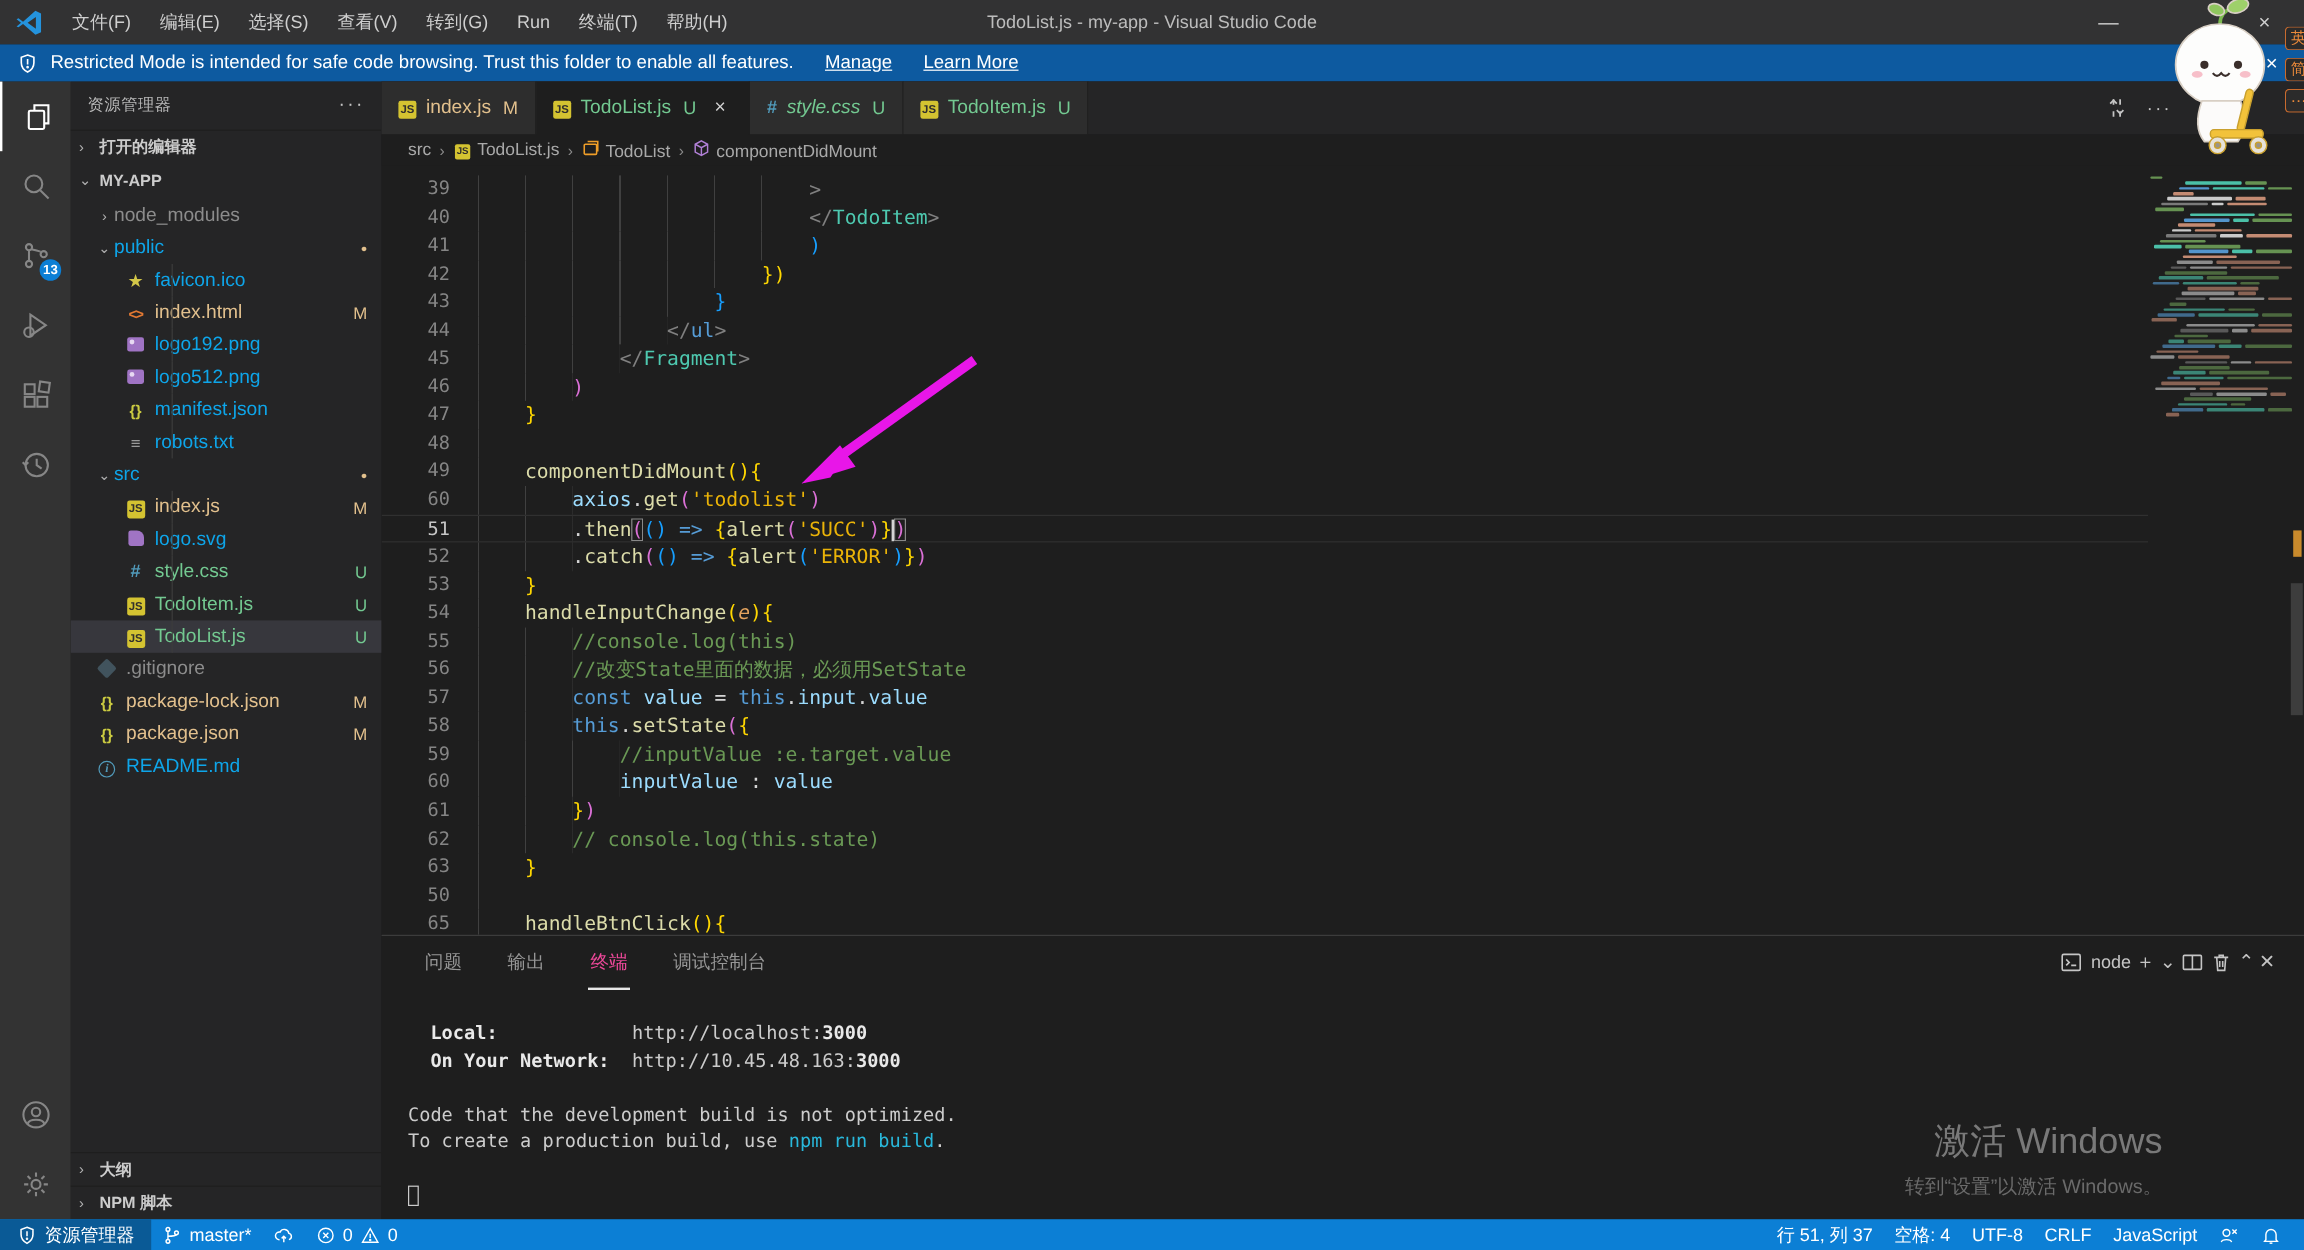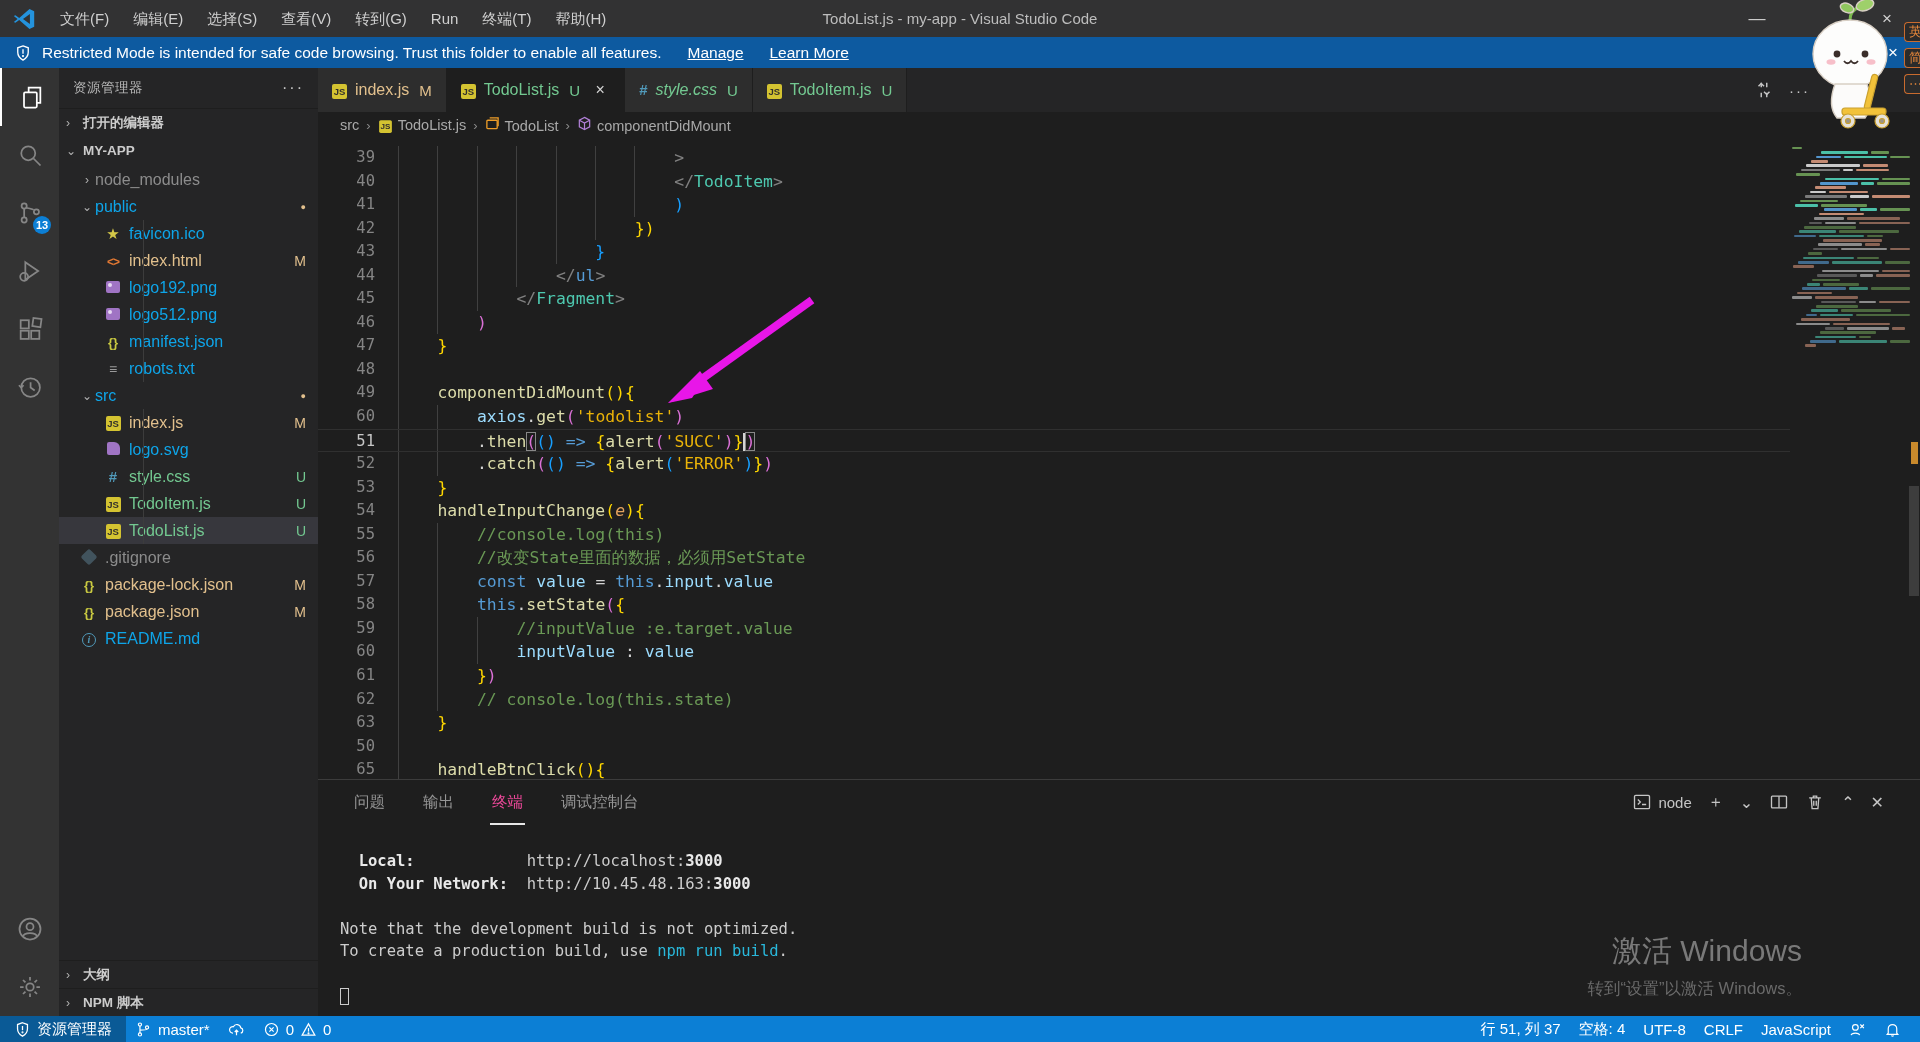--- a/index.html
+++ b/index.html
@@ -100,21 +100,21 @@
   #ruler-mark{position:absolute;right:2px;top:296px;width:7px;height:22px;background:#c98a2c;}
   
   #arrow-svg{position:absolute;left:0;top:0;width:100%;height:100%;pointer-events:none;z-index:30;}
 
   
   #panel{position:absolute;left:318px;right:0;bottom:26px;height:237px;background:#1e1e1e;border-top:1px solid #3c3c3c;}
   #panel-tabs{display:flex;align-items:center;height:44px;padding-left:34px;gap:34px;font-size:15.5px;color:#969696;}
   .ptab{cursor:pointer;padding:4px 2px;position:relative;}
   .ptab.active{color:#ec4899;text-align:right;}
   .ptab.active:after{content:"";position:absolute;left:0;right:0;bottom:-8px;height:1.5px;background:#e7e7e7;}
-  #panel-actions{margin-left:auto;display:flex;align-items:center;gap:16px;padding-right:36px;color:#c5c5c5;font-size:15px;}
+  #panel-actions{margin-left:auto;display:flex;align-items:center;gap:4px;padding-right:24px;color:#c5c5c5;font-size:15px;}
   #panel-actions svg{width:20px;height:20px;cursor:pointer;}
   #panel-actions .pa-glyph{cursor:pointer;font-size:16px;}
   #node-sel{display:flex;align-items:center;gap:6px;cursor:pointer;}
   #terminal{position:absolute;left:22px;top:70px;right:20px;bottom:0;font-family:"DejaVu Sans Mono","Liberation Mono",monospace;font-size:15.5px;color:#cccccc;}
   .tl{height:22.5px;line-height:22.5px;white-space:pre;}
   .tl b{font-weight:bold;color:#e9e9e9;}
   .tl .cyan{color:#29b8db;}
   .tcursor{display:inline-block;width:9px;height:17px;border:1px solid #cccccc;vertical-align:middle;}
 
   
@@ -650,21 +650,21 @@
             <path d="M5 7h14M10 7V5h4v2M7.5 7l1 13h7l1-13M10.5 10.5v6M13.5 10.5v6"></path>
           </svg>
         <span class="pa-glyph">⌃</span>
         <span class="pa-glyph">✕</span>
       </div>
     </div>
     <div id="terminal">
         <div class="tl"><b>  Local:</b><span>            http://localhost:</span><b>3000</b></div>
         <div class="tl"><b>  On Your Network:</b><span>  http://10.45.48.163:</span><b>3000</b></div>
         <div class="tl"></div>
-        <div class="tl"><span>Note that the development build is not optimized.</span></div>
+        <div class="tl"><span>Code that the development build is not optimized.</span></div>
         <div class="tl"><span>To create a production build, use </span><span class="cyan">npm run build</span><span>.</span></div>
         <div class="tl"></div>
         <div class="tl"><span class="tcursor"></span></div>
       </div>
   </div>
 
   <div id="statusbar">
     <div class="sb-item" id="sb-untrusted">
       <svg viewBox="0 0 24 24" fill="none" stroke="#fff" stroke-width="1.8">
           <path d="M12 2.5 19 5v6c0 5-3.2 8.4-7 10.4C8.2 19.4 5 16 5 11V5l7-2.5z"></path>

